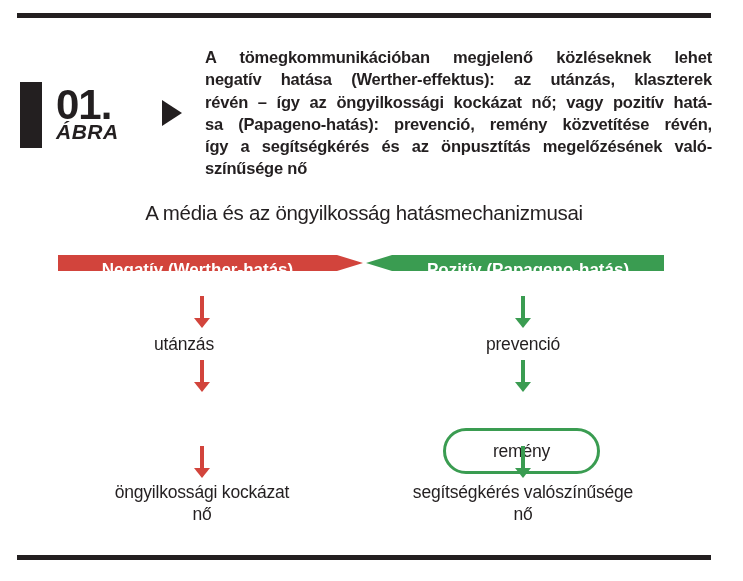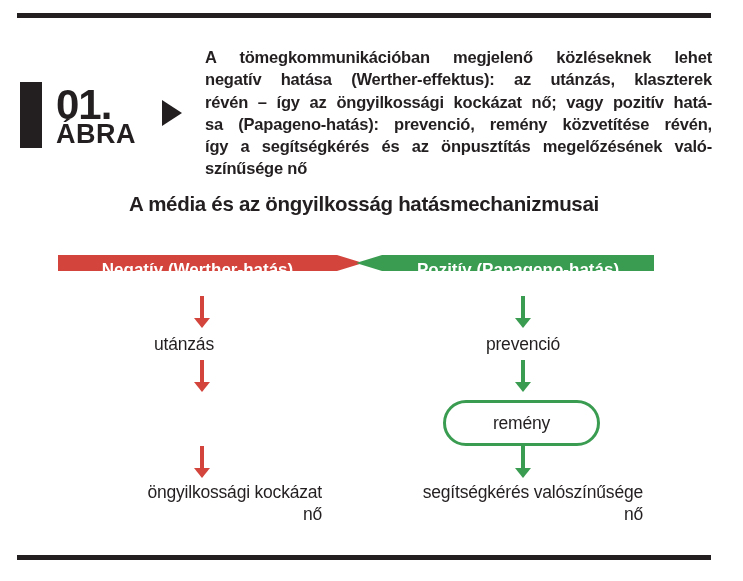--- a/index.html
+++ b/index.html
@@ -17,57 +17,57 @@
   .rule.bottom { top: 555px; }
 
   
   .fig-bar { position: absolute; left: 20px; top: 82px; width: 22px; height: 66px; background: #231f20; }
   .fig-num {
     position: absolute; left: 56px; top: 84px; width: 110px;
     font-size: 42px; font-weight: bold; letter-spacing: -1px; line-height: 1;
   }
   .fig-word {
     position: absolute; left: 56px; top: 121px; width: 110px;
-    font-size: 27px; font-weight: bold; letter-spacing: 0.5px; line-height: 1;
+    font-size: 21px; font-weight: bold; letter-spacing: 0.5px; line-height: 1; font-style: italic;
   }
   .fig-pointer {
     position: absolute; left: 162px; top: 100px; width: 0; height: 0;
     border-top: 13px solid transparent;
     border-bottom: 13px solid transparent;
     border-left: 20px solid #231f20;
   }
 
   
   .caption { position: absolute; left: 205px; top: 46px; width: 507px; }
   .cap-line {
     font-size: 16.5px; font-weight: bold; line-height: 22.3px;
     letter-spacing: -0.2px; white-space: nowrap;
     text-align: justify; text-align-last: justify;
   }
   .cap-line.last { text-align-last: left; }
 
   
   .diagram-title {
-    position: absolute; left: 58px; top: 192px; width: 612px;
-    text-align: center; font-size: 20.5px; font-weight: bold; letter-spacing: -0.3px;
+    position: absolute; left: 58px; top: 201px; width: 612px;
+    text-align: center; font-size: 20.5px; font-weight: normal; letter-spacing: -0.3px;
   }
 
   
   .banner {
     position: absolute; top: 255px; height: 16px;
     color: #ffffff; font-size: 17px; font-weight: bold;
     line-height: 30px; text-align: center;
   }
   .banner-neg {
     left: 58px; width: 305px; background: #d2443c;
     clip-path: polygon(0 0, calc(100% - 26px) 0, 100% 50%, calc(100% - 26px) 100%, 0 100%);
     padding-right: 26px; box-sizing: border-box;
   }
   .banner-pos {
-    left: 356px; width: 298px; background: #3a9c51;
+    left: 366px; width: 298px; background: #3a9c51;
     clip-path: polygon(26px 0, 100% 0, 100% 100%, 26px 100%, 0 50%);
     padding-left: 26px; box-sizing: border-box;
   }
 
   
   .arrow {
     position: absolute; width: 16px;
     display: flex; flex-direction: column; align-items: center;
   }
   .arrow .shaft { width: 4px; background: currentColor; }
@@ -94,26 +94,26 @@
   .step-label.col-left  { left: 84px; }
   .step-label.col-right { left: 423px; }
 
   
   .pill {
     position: absolute; top: 400px; height: 46px; box-sizing: border-box;
     background: #ffffff; border-radius: 23px;
     text-align: center; font-size: 17.5px; line-height: 40px; letter-spacing: -0.2px;
   }
   .pill.red   { left: 122px; width: 158px; border: 3px solid #d2443c; }
-  .pill.green { left: 443px; width: 157px; border: 3px solid #3a9c51; }
+  .pill.green { left: 443px; width: 157px; border: 3px solid #3a9c51; margin-top: 28px; }
 
   
   .outcome {
     position: absolute; top: 481px; width: 240px;
-    text-align: right; font-size: 17.5px; line-height: 22px; letter-spacing: -0.2px;
+    text-align: center; font-size: 17.5px; line-height: 22px; letter-spacing: -0.2px;
   }
   .outcome.col-left  { left: 82px; }
   .outcome.col-right { left: 403px; }
   .outcome span { display: block; }
 </style>
 </head>
 <body>
 
 <div class="page">
 

